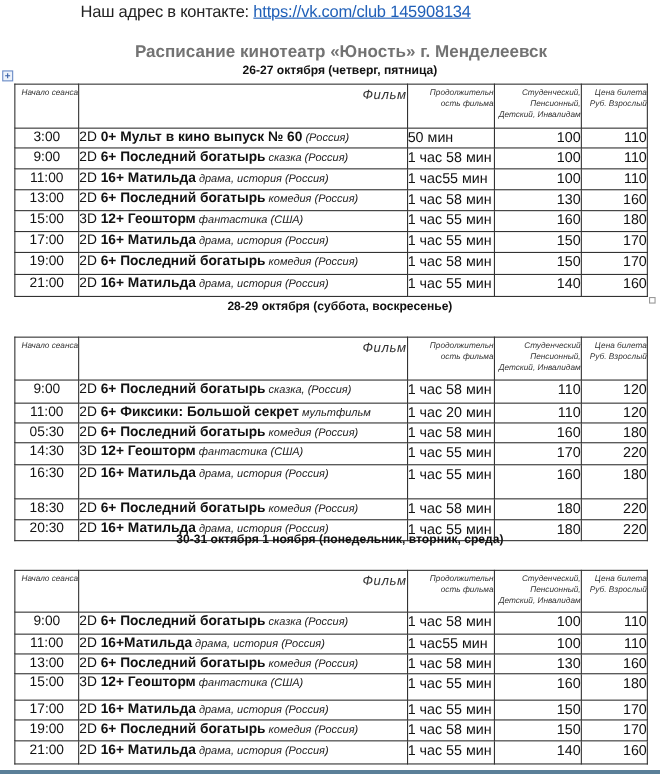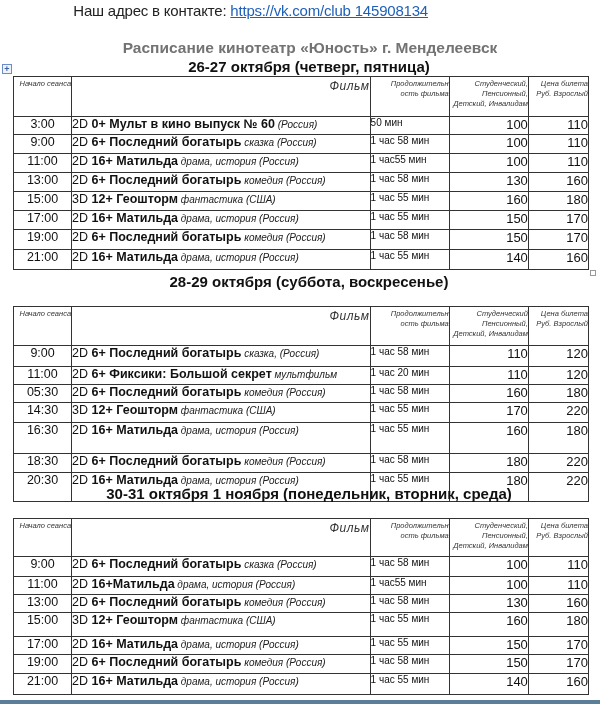--- a/index.html
+++ b/index.html
@@ -42,21 +42,21 @@
       color: #737373;
       padding-left: 20px;
       box-sizing: border-box;
     }
     .day-heading {
       position: absolute;
       left: 0;
       width: 600px;
       text-align: center;
       font-weight: bold;
-      font-size: 15px;
+      font-size: 11px;
       color: #111;
       padding-left: 18px;
       box-sizing: border-box;
     }
     .anchor-icon {
       position: absolute;
       left: 2px;
       top: 64px;
       width: 8px;
       height: 8px;
@@ -121,21 +121,21 @@
       vertical-align: middle;
     }
     td.film .fmt { font-weight: normal; }
     td.film .name { font-weight: bold; }
     td.film .genre {
       font-style: italic;
       font-size: 10px;
       color: #222;
     }
     td.dur {
-      font-size: 10px;
+      font-size: 13px;
       padding-left: 5px;
       padding-top: 1px;
       white-space: nowrap;
       margin-top: 24px;
     }
     td.price {
       text-align: right;
       font-size: 13px;
       vertical-align: middle;
     }
@@ -292,21 +292,21 @@
         <td class="price">160</td>
         <td class="price">180</td>
       </tr>
       <tr style="height: 19px;">
         <td class="time">18:30</td>
         <td class="film"><span class="fmt">2D </span><span class="name">6+ Последний богатырь</span><span class="genre"> комедия  (Россия)</span></td>
         <td class="dur">1 час 58 мин</td>
         <td class="price">180</td>
         <td class="price">220</td>
       </tr>
-      <tr style="height: 29px;">
+      <tr style="height: 19px;">
         <td class="time">20:30</td>
         <td class="film"><span class="fmt">2D </span><span class="name">16+ Матильда</span><span class="genre"> драма, история (Россия)</span></td>
         <td class="dur">1 час 55 мин</td>
         <td class="price">180</td>
         <td class="price">220</td>
       </tr>
     </tbody>
 </table>
 
 <div class="day-heading" style="top:485px;">30-31 октября 1 ноября (понедельник, вторник, среда)</div>

